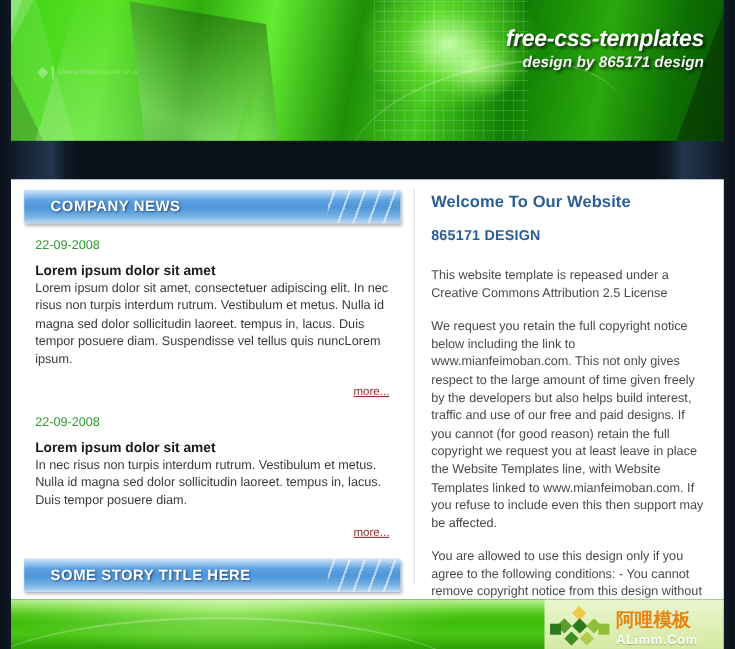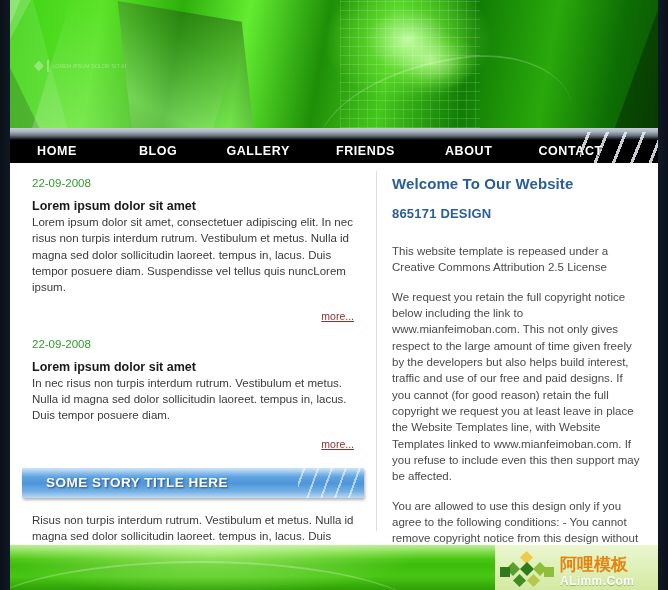--- a/index.html
+++ b/index.html
@@ -242,39 +242,36 @@
     <div id="header-tex-c"></div>
     <div id="header-grid"></div>
     <div id="header-swoosh"></div>
 
     <div id="hdr-logo">
       <span class="lmark"></span>
       <span class="lbar"></span>
       <span class="ltxt">LOREM IPSUM DOLOR SIT AMET</span>
     </div>
 
+    <div id="brand">
+      <span class="bt">free-css-templates</span>
+      <span class="bs">design by 865171 design</span>
+    </div>
   </div>
 
-  <div id="nav-wrap">
-    <div id="nav-top-sheen"></div>
-    <div id="nav-stripes"></div>
-    <div id="nav">
-      <a class="nav-item" href="#">HOME</a>
-      <a class="nav-item" href="#">BLOG</a>
-      <a class="nav-item" href="#">GALLERY</a>
-      <a class="nav-item" href="#">FRIENDS</a>
-      <a class="nav-item" href="#">ABOUT</a>
-      <a class="nav-item" href="#">CONTACT</a>
-    </div>
-  </div>
 
   <div id="content">
 
     <div id="left-col">
 
+      <div class="sec-bar">
+        <div class="sb-gloss"></div>
+        <div class="sb-stripes"></div>
+        <div class="sb-title">COMPANY NEWS</div>
+      </div>
 
       <div class="news-block">
         <div class="news-date">22-09-2008</div>
         <div class="news-title">Lorem ipsum dolor sit amet</div>
         <div class="news-body">Lorem ipsum dolor sit amet, consectetuer adipiscing elit. In nec risus non turpis interdum rutrum. Vestibulum et metus. Nulla id magna sed dolor sollicitudin laoreet. tempus in, lacus. Duis tempor posuere diam. Suspendisse vel tellus quis nuncLorem ipsum.</div>
       </div>
       <div class="more-row">
         <a class="more-link" href="#">more...</a>
       </div>
 

